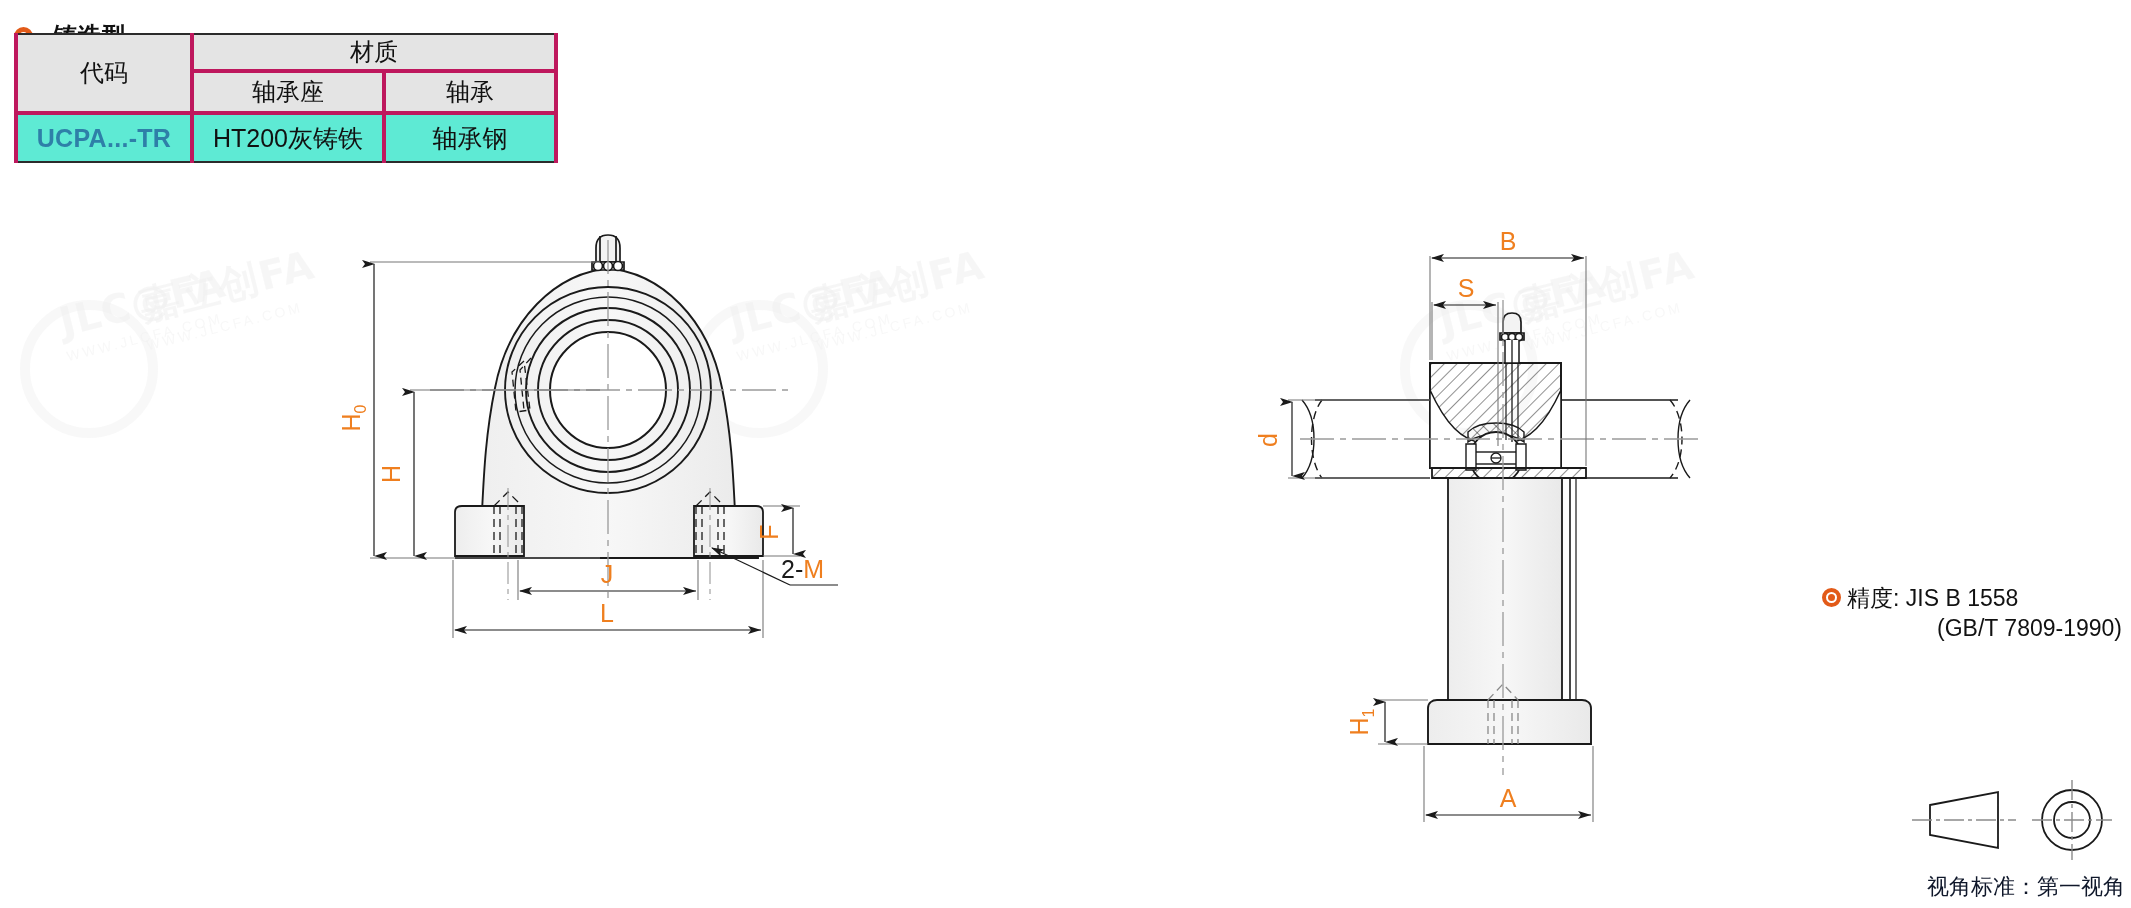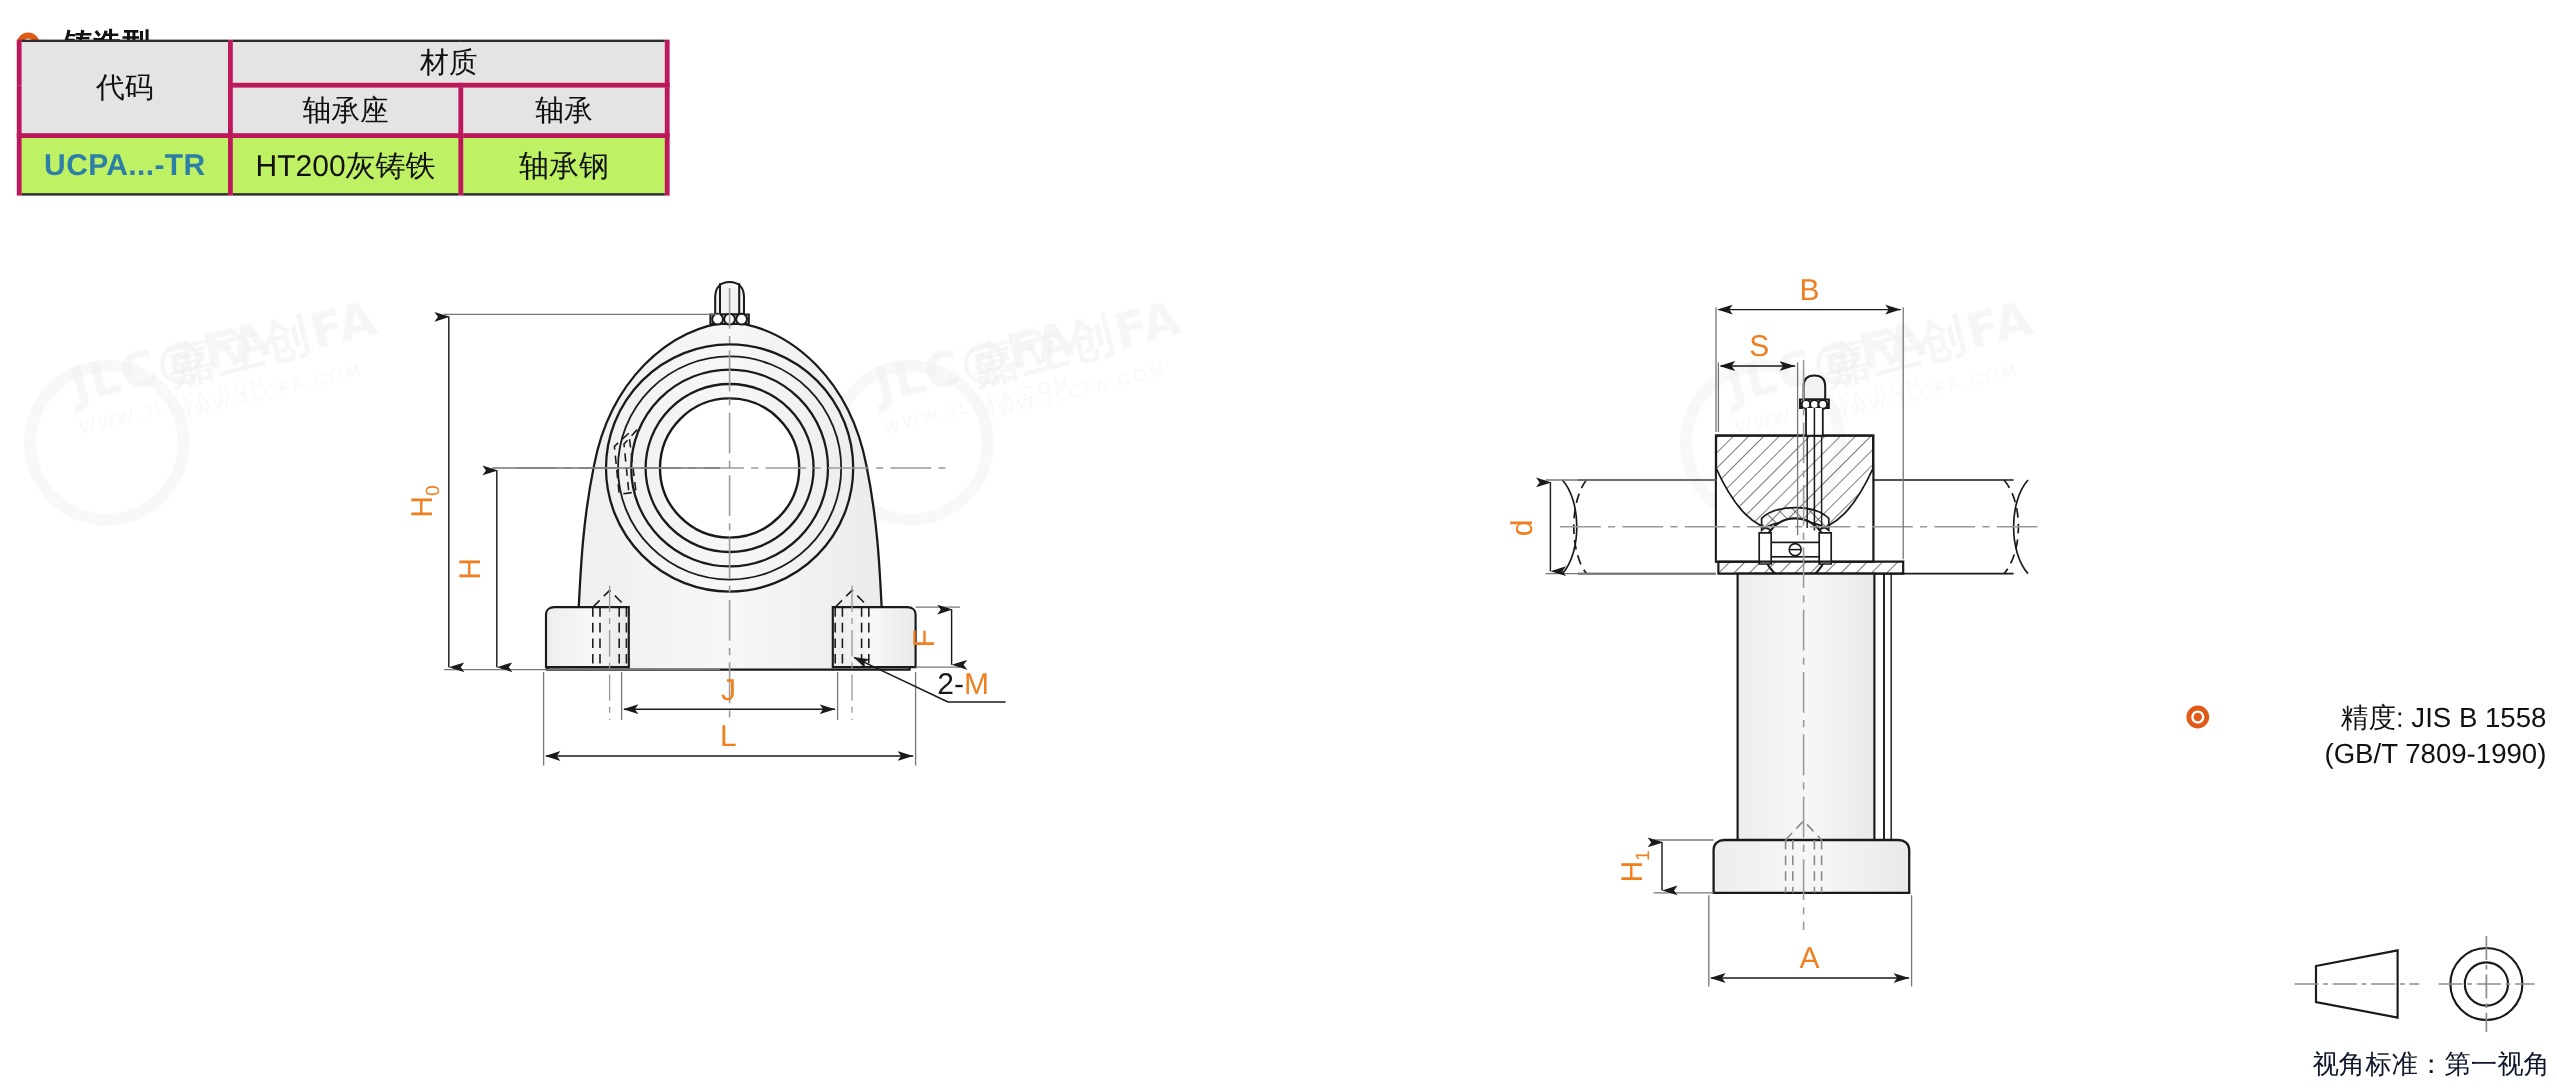--- a/index.html
+++ b/index.html
@@ -25,21 +25,21 @@
      font-size:24px;
      text-align:center;
      color:#111;
      padding:0;
   }
   #mat-table .hdr-code{width:172px;height:72px;}
   #mat-table .hdr-mat{height:34px;margin-top:28px;}
   #mat-table .hdr-sub{height:38px;}
   #mat-table .c-housing{width:188px;}
   #mat-table .c-bearing{width:168px;}
-  #mat-table tr.body-row td{background:#bef264;height:46px;font-size:25px;}
+  #mat-table tr.body-row td{background:#5eead4;height:46px;font-size:25px;}
   #mat-table tr.body-row td.code{color:#2e7fa8;font-weight:700;letter-spacing:.3px;}
   #mat-table .thick-top{border-top-width:2px;border-top-color:#2b2b2b;}
   #mat-table .thick-bottom{border-bottom-width:2px;border-bottom-color:#2b2b2b;}
 
   
   .wm{position:absolute;pointer-events:none;user-select:none;opacity:.5;}
   .wm .wm-main{
       font-size:40px;font-weight:700;color:#efefef;letter-spacing:1px;
       font-family:"DejaVu Sans",sans-serif;
       transform:rotate(-14deg);transform-origin:left center;white-space:nowrap;
@@ -54,21 +54,21 @@
   }
 
   
   #drawing{position:absolute;left:0;top:0;width:2131px;height:908px;}
   .dim-label{fill:#ef7f1f;font-size:25px;font-family:"Liberation Sans",sans-serif;}
   .dim-label-black{fill:#1a1a1a;font-size:25px;font-family:"Liberation Sans",sans-serif;}
   .dim-sub{font-size:16px;}
 
   
   #precision{position:absolute;left:1822px;top:583px;width:300px;text-align:right;}
-  #precision .prec-row{display:flex;align-items:flex-start;justify-content:space-between;gap:21px;}
+  #precision .prec-row{display:flex;align-items:flex-start;justify-content:flex-start;gap:6px;}
   .bull{
      width:19px;height:19px;border-radius:50%;border:4px solid #e25a18;box-sizing:border-box;
      background:#e25a18;background-clip:content-box;padding:2px;margin-top:5px;flex:0 0 auto;
   }
   #precision .line{font-size:23px;line-height:30px;color:#111;white-space:nowrap;}
 
   
   #projection{position:absolute;left:1880px;top:760px;width:245px;}
   #proj-caption{position:absolute;left:1880px;top:872px;width:245px;text-align:right;
       font-size:22px;color:#0f172a;white-space:nowrap;}

